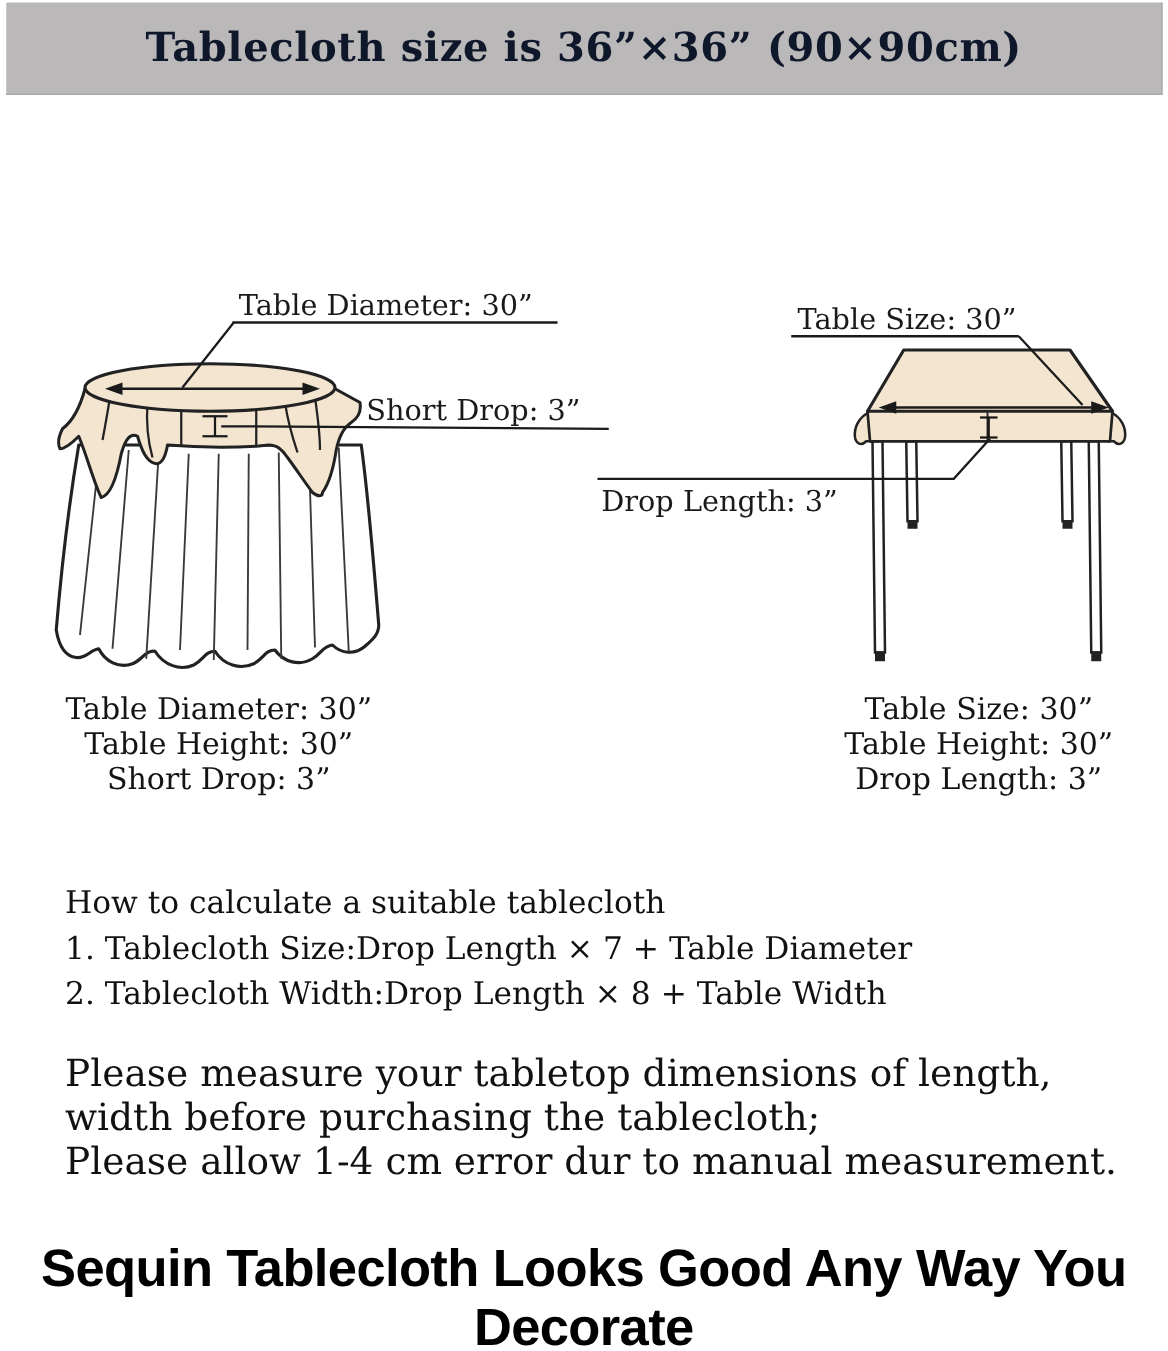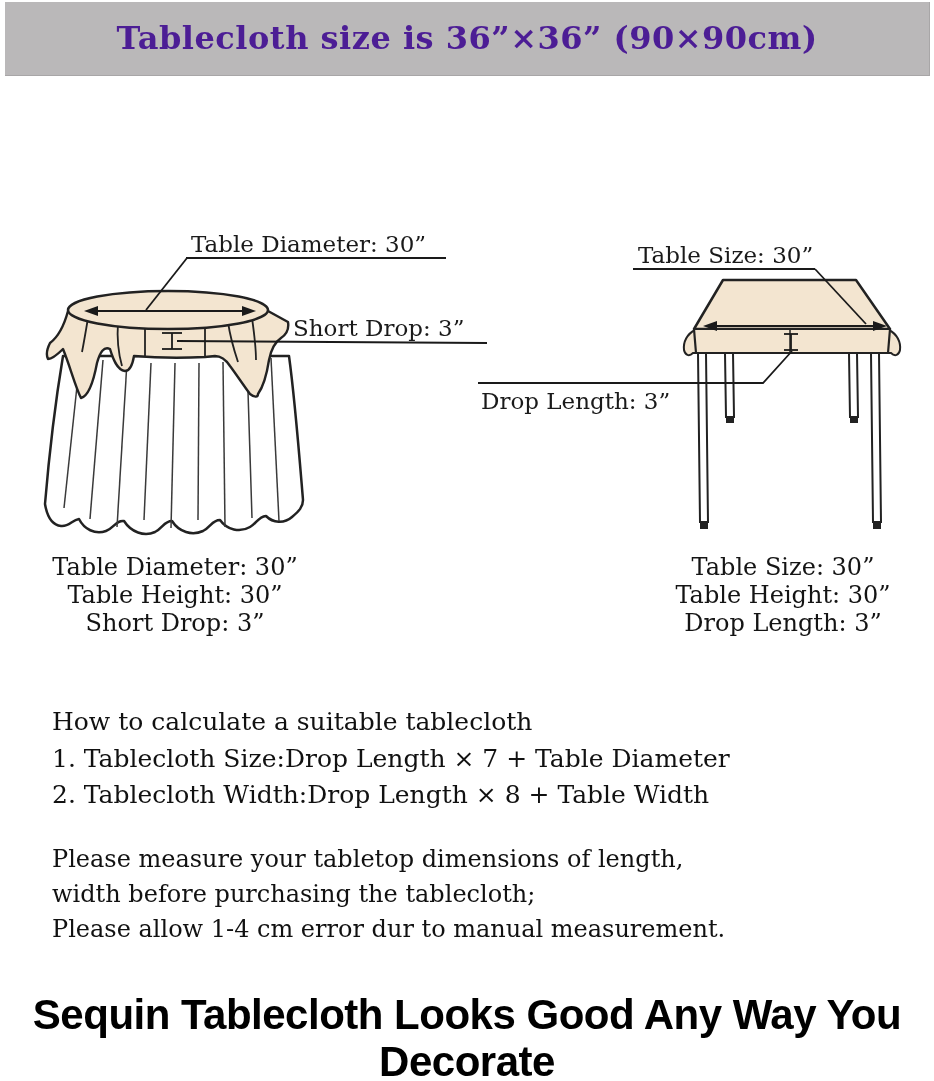--- a/index.html
+++ b/index.html
@@ -1,28 +1,28 @@
 <!DOCTYPE html>
 <html><head>
 <meta charset="utf-8">
 <style>
   html,body{margin:0;padding:0;background:#ffffff;}
   .page{position:relative;width:934px;height:1081px;background:#ffffff;overflow:hidden;
         font-family:"DejaVu Serif", serif;color:#111;}
   .banner{position:absolute;top:2px;left:5px;width:924px;height:73px;background:#bab8b9;
           border-right:1px solid #a8a6a7;border-bottom:1px solid #a8a6a7;}
   .banner h1{margin:0;height:73px;line-height:73px;text-align:center;
-             font-size:32px;font-weight:bold;color:#4c1d95;letter-spacing:0.5px;}
+             font-size:32px;font-weight:bold;color:#0f172a;letter-spacing:0.5px;}
   .diagrams-svg{position:absolute;top:0;left:0;}
   .svg-label{font-family:"DejaVu Serif", serif;font-size:23px;fill:#1a1a1a;}
   .caption{position:absolute;text-align:center;font-size:24px;line-height:28px;color:#141414;}
   .caption-left{top:553px;left:20px;width:310px;}
   .caption-right{top:553px;left:633px;width:300px;}
   .howto{position:absolute;top:704px;left:8px;width:920px;font-size:25px;line-height:36.5px;}
-  .notes{position:absolute;top:842px;left:8px;width:920px;font-size:24px;line-height:35px;}
+  .notes{position:absolute;top:842px;left:8px;width:920px;font-size:30px;line-height:35px;}
   .howto div,.notes div{white-space:nowrap;margin-left:44px;}
   .footer{position:absolute;top:991px;left:0;width:934px;text-align:center;
           font-family:"Liberation Sans", sans-serif;font-weight:bold;
           font-size:42px;line-height:47px;color:#000;letter-spacing:-0.5px;}
 </style>
 </head>
 <body>
 
 <div class="page">
 

